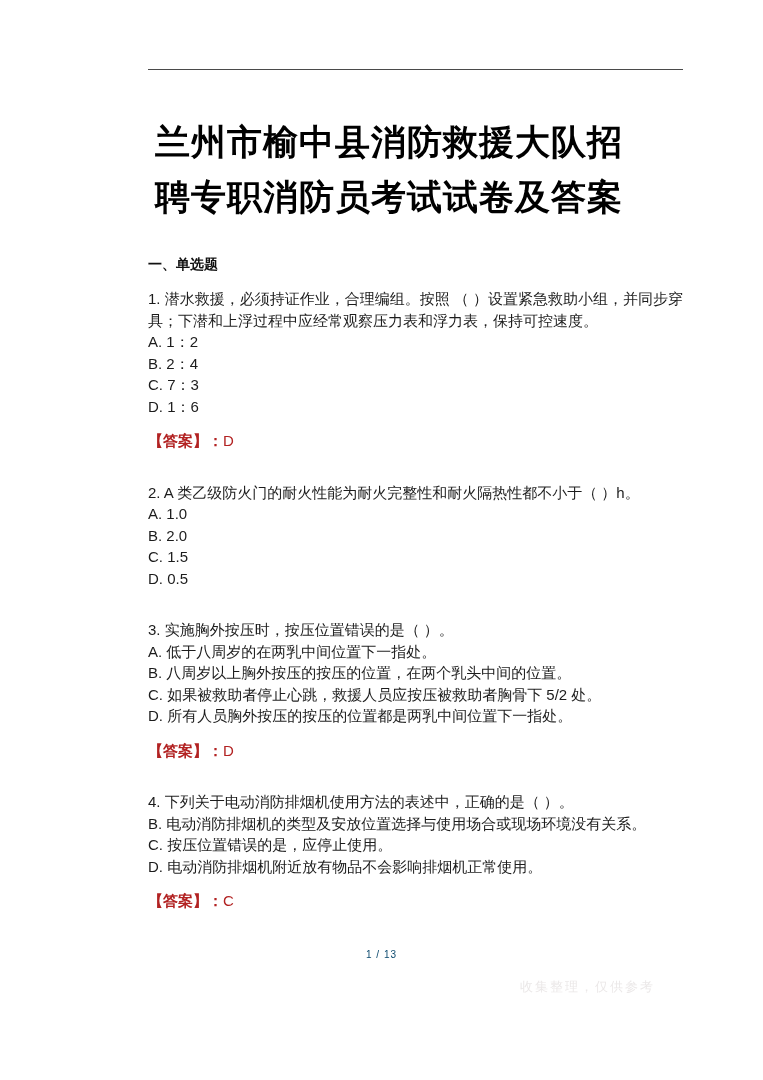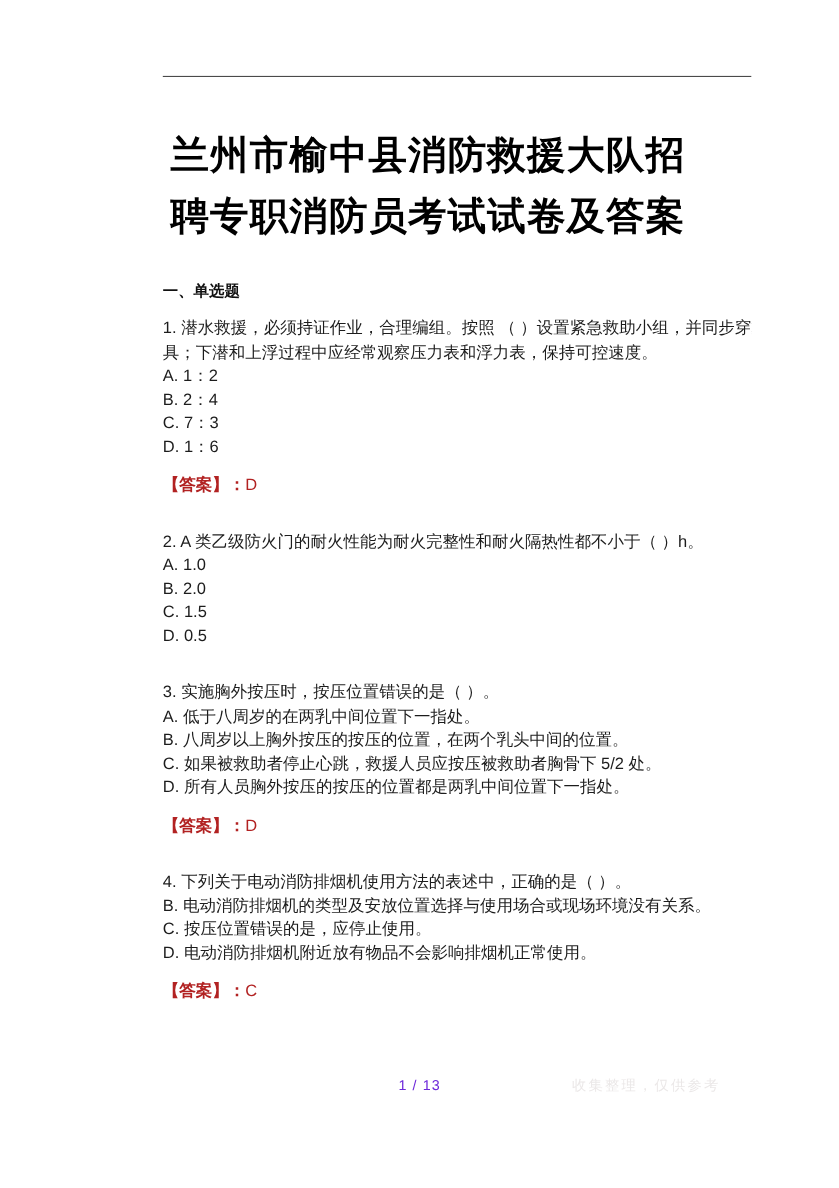--- a/index.html
+++ b/index.html
@@ -59,24 +59,24 @@
     font-size: 15px;
     line-height: 21.5px;
     color: var(--answer-color, #b22222);
   }
   .answer .ans-label { font-weight: 700; }
   .answer .ans-letter { font-weight: 400; letter-spacing: 0.5px; }
   .page-number {
     position: absolute;
     left: 0;
     right: 0;
-    bottom: 86px;
+    bottom: 120px;
     text-align: center;
-    font-size: 13px;
-    color: #6d28d9;
+    font-size: 10px;
+    color: #0c4a6e;
     letter-spacing: 1px;
   }
   .watermark {
     position: absolute;
     right: 28px;
     bottom: 84px;
     font-size: 13px;
     color: var(--watermark-color, #ebe8e8);
     letter-spacing: 2px;
   }

